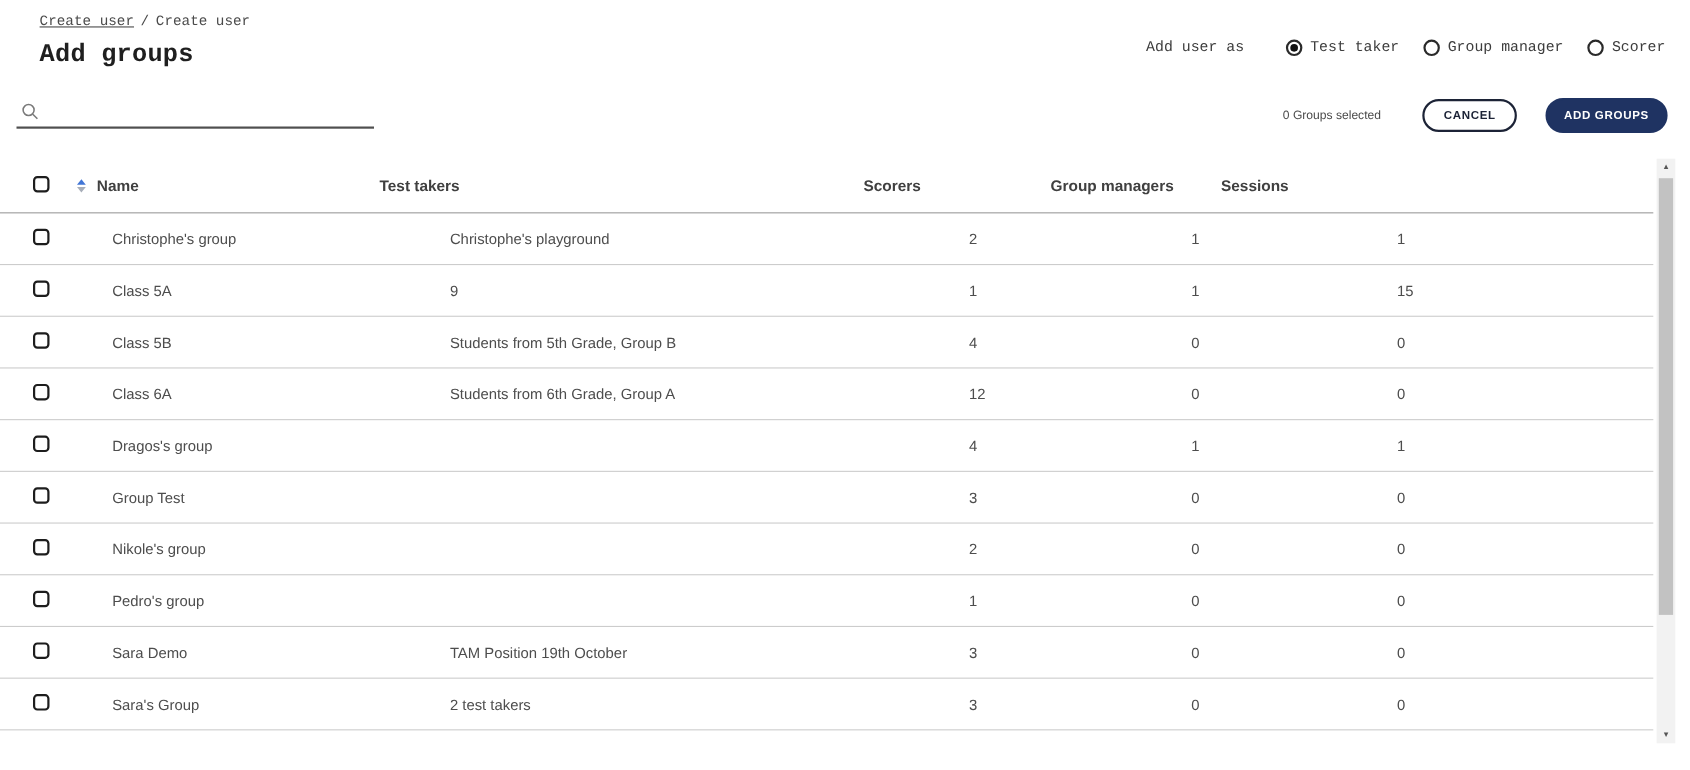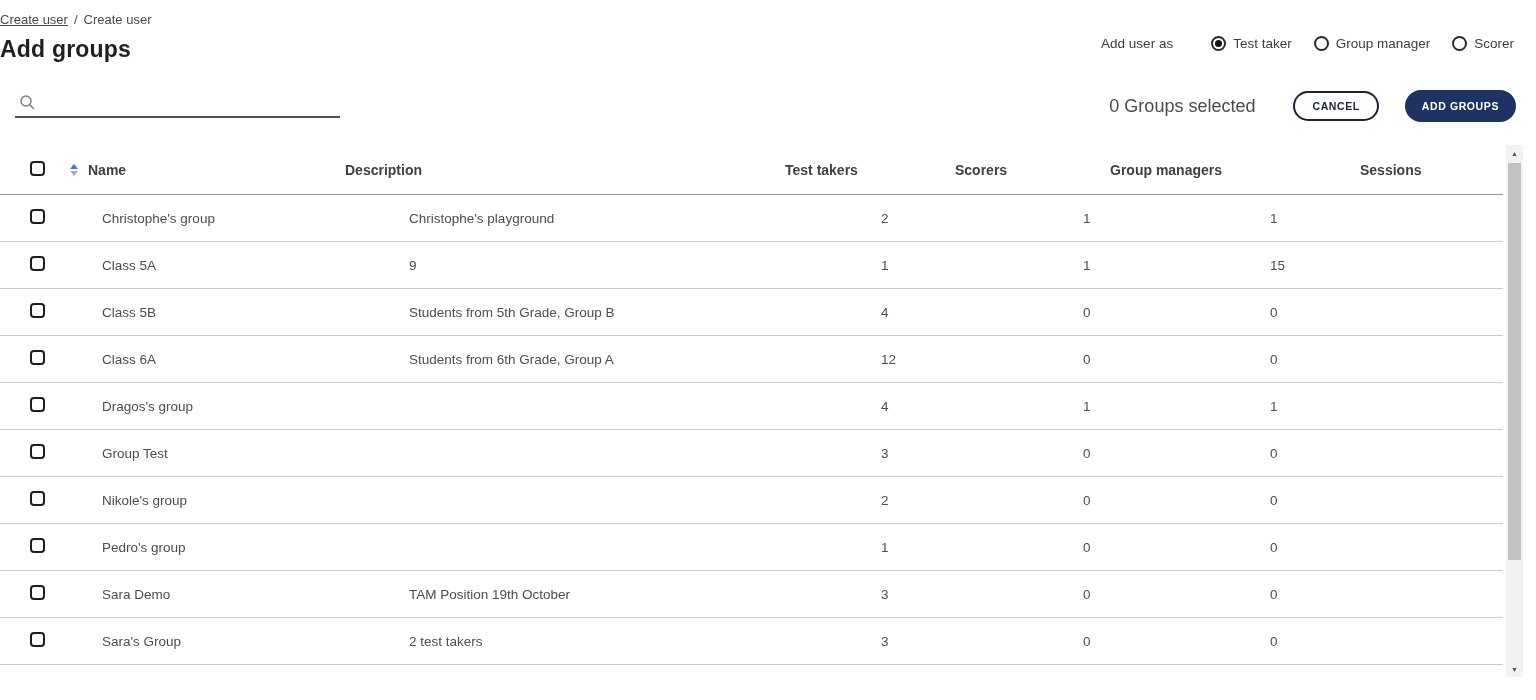--- a/index.html
+++ b/index.html
@@ -1,20 +1,20 @@
 <!DOCTYPE html>
 <html><head>
 <meta charset="utf-8">
 <style>
   * { box-sizing: border-box; margin: 0; padding: 0; }
   html, body { width: 1536px; height: 700px; overflow: hidden; background: #ffffff;
     font-family: "Liberation Sans", sans-serif; color: #4a4a4a; }
 
   
-  .header { position: relative; padding: 12px 20px 0 0; }
+  .header { position: relative; padding: 12px 20px 0 36px; font-family: Liberation Mono, monospace; }
   .breadcrumb { font-size: 13px; color: #4a4a4a; }
   .breadcrumb a { color: #4a4a4a; text-decoration: underline; cursor: pointer; }
   .breadcrumb .sep { margin: 0 6px; }
   h1.page-title { margin-top: 9px; font-size: 23px; font-weight: 700; color: #1f1f1f; letter-spacing: 0.2px; }
 
   .radio-group { position: absolute; top: 36px; right: 22px; display: flex; align-items: center; font-size: 13.5px; color: #3d3d3d; }
   .radio-group .rg-label { margin-right: 16px; }
   .radio-opt { display: flex; align-items: center; margin-left: 22px; cursor: pointer; }
   .radio-opt .dot { width: 15px; height: 15px; border: 2px solid #2a2a2a; border-radius: 50%;
     margin-right: 7px; position: relative; background: #fff; flex: none; }
@@ -22,21 +22,21 @@
     width: 7px; height: 7px; border-radius: 50%; background: #111; }
 
   
   .toolbar { display: flex; align-items: center; margin-top: 24px; padding: 0 20px 0 15px; height: 38px; }
   .search-box { width: 325px; border-bottom: 2px solid #4f4f4f; display: flex; align-items: center;
     padding: 0 2px 5px 4px; }
   .search-box svg { flex: none; }
   .search-box input { border: none; outline: none; flex: 1; margin-left: 8px; font-size: 14px;
     font-family: "Liberation Sans", sans-serif; color: #333; background: transparent; }
   .toolbar-right { margin-left: auto; display: flex; align-items: center; }
-  .selection-count { font-size: 18px; color: #4a4a4a; margin-right: 26px; }
+  .selection-count { font-size: 11px; color: #4a4a4a; margin-right: 26px; }
   .btn { border-radius: 999px; font-size: 10.5px; font-weight: 700; letter-spacing: 0.6px;
     cursor: pointer; font-family: "Liberation Sans", sans-serif; margin-left: 12px; }
   .btn-cancel { background: #fff; color: #1c2336; border: 2px solid #1c2336; padding: 7px 17px; margin-right: 14px; }
   .btn-add { background: #1f3362; color: #fff; border: 2px solid #1f3362; padding: 8px 15px; }
 
   
   .table-wrap { position: relative; margin-top: 20px; height: 532px; overflow: hidden; }
   .tbl { margin-right: 33px; }
   .tr, .thead { display: grid; grid-template-columns: 70px 275px 440px 170px 155px 250px 1fr;
     align-items: center; }
@@ -106,21 +106,20 @@
   <div class="tbl">
     <div class="thead">
       <div class="td-check"><span class="cb"></span></div>
       <div class="name-head">
         <span class="sort">
           <span class="up"></span>
           <span class="down"></span>
         </span>
         <span>Name</span>
       </div>
-      <div>Description</div>
       <div>Test takers</div>
       <div>Scorers</div>
       <div>Group managers</div>
       <div>Sessions</div>
     </div>
     <div id="table-body">
   <div class="tr">
     <div class="td-check"><span class="cb"></span></div>
     <div>Christophe's group</div>
     <div>Christophe's playground</div>

